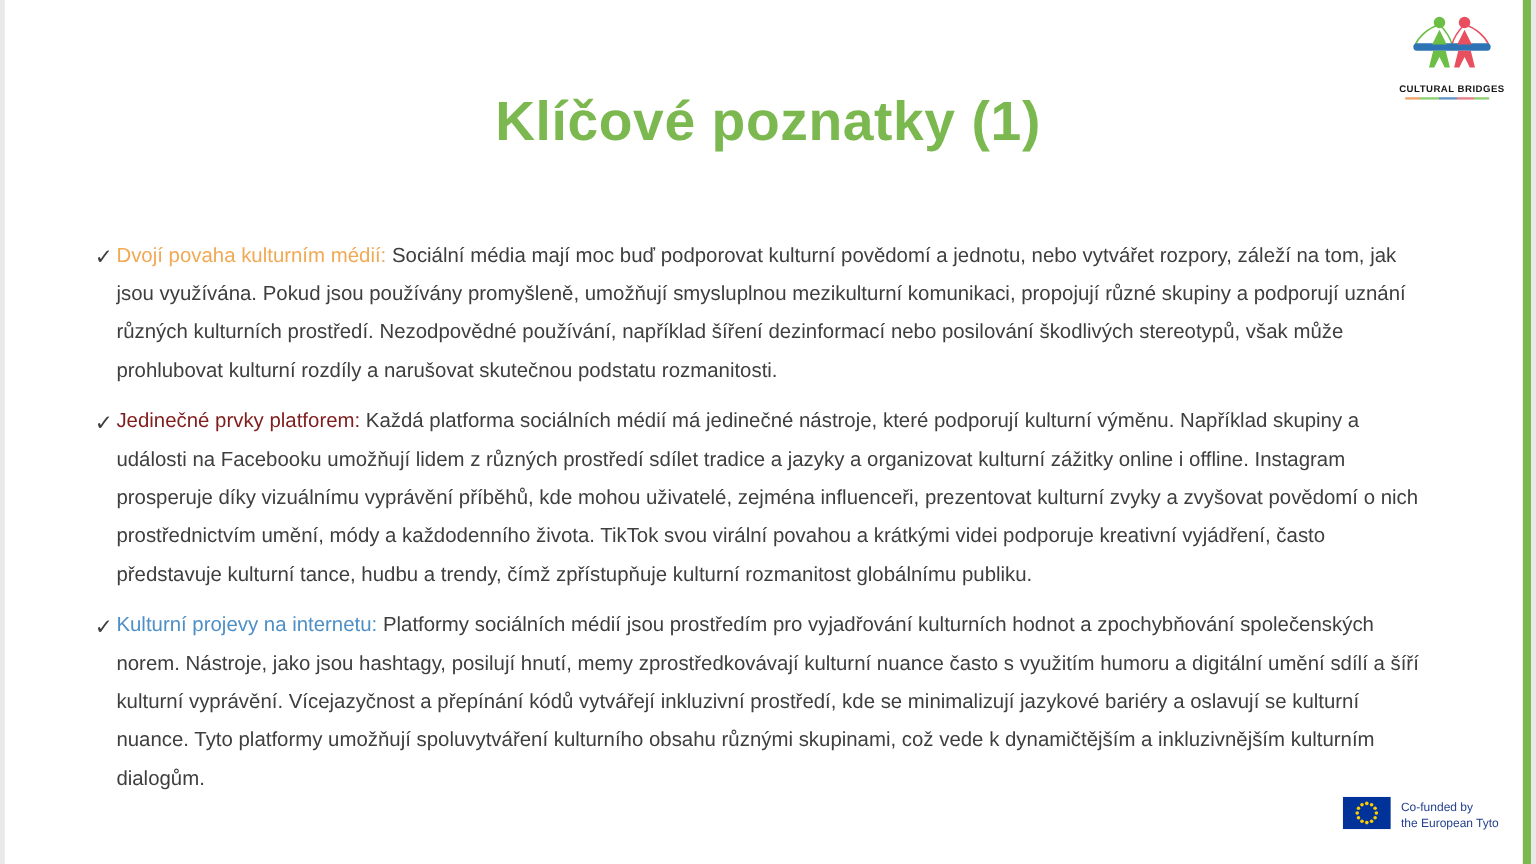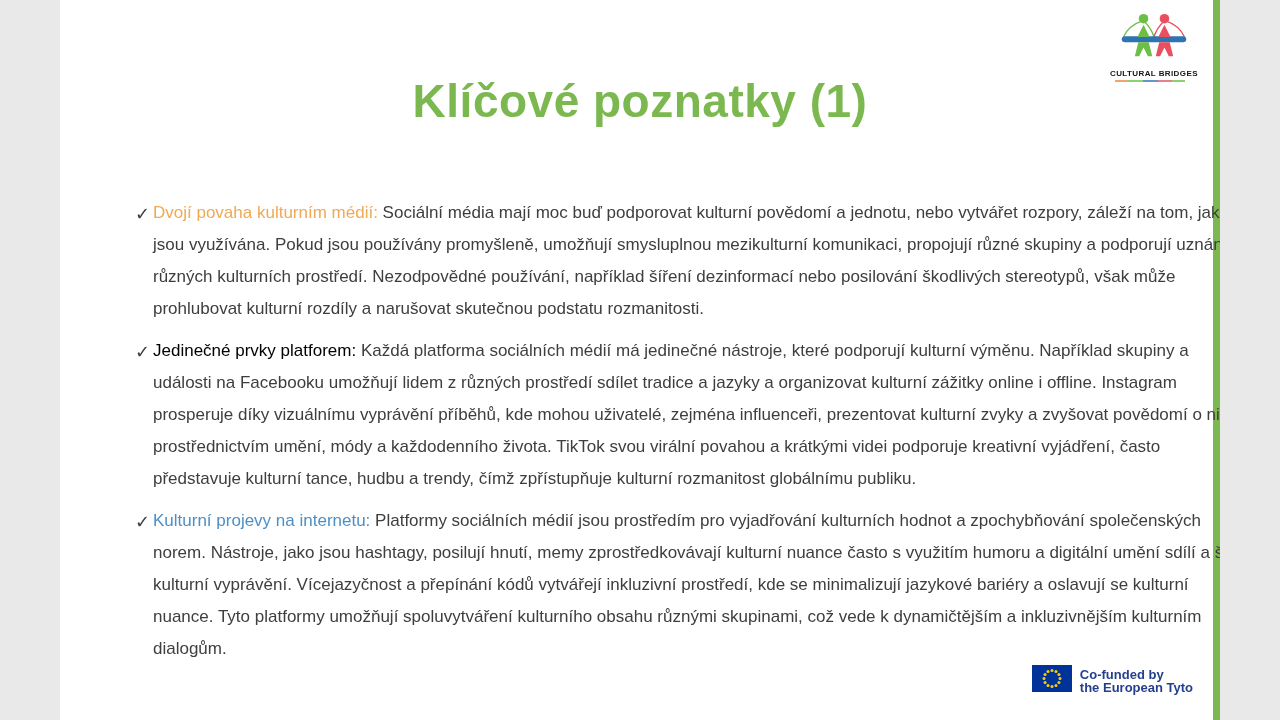--- a/index.html
+++ b/index.html
@@ -1,36 +1,36 @@
 <!DOCTYPE html>
 <html><head>
 <meta charset="utf-8">
 <style>
   html,body{margin:0;padding:0;background:#e9e9e9;}
   .slide{
-    position:relative;width:1160px;height:720px;background:#ffffff;
+    position:relative;width:1272px;height:720px;background:#ffffff;
     font-family:"Liberation Sans",sans-serif;overflow:hidden;margin:0 auto;
   }
   .edge-bar{position:absolute;top:0;right:0;width:7px;height:100%;}
   .title{
     position:absolute;top:74px;left:0;width:100%;text-align:center;
     font-size:46px;font-weight:bold;letter-spacing:.5px;
   }
   .content{position:absolute;left:75px;top:197px;width:1152px;}
   .bullet{
     position:relative;padding-left:18px;margin:0 0 10px 0;
     font-size:17px;line-height:32px;color:#3E3E3E;white-space:pre-line;text-align:left;
   }
   .check{position:absolute;left:0;top:1px;font-size:18px;color:#3E3E3E;}
   .logo{position:absolute;top:10px;right:30px;width:80px;text-align:right;}
   .logo-name{font-size:8px;font-weight:bold;color:#151515;letter-spacing:.4px;white-space:nowrap;margin-top:1px;}
   .logo-tagline{margin:2px auto 0;width:70px;height:2px;opacity:.75;
     background:linear-gradient(90deg,#e8873a 0 18%,#6cbe45 18% 40%,#2e74b5 40% 62%,#e05565 62% 82%,#6cbe45 82% 100%);}
   .eu{position:absolute;right:27px;bottom:24px;display:flex;align-items:center;gap:8px;}
-  .eu-text{font-size:13px;line-height:13px;font-weight:bold;white-space:nowrap;}
+  .eu-text{font-size:10px;line-height:13px;font-weight:normal;white-space:nowrap;}
 </style>
 </head>
 <body>
 
 <div class="slide">
 
   <div class="edge-bar" style="background-color: rgb(124, 184, 80);"></div>
 
   <div class="title" style="color: rgb(124, 184, 80);">Klíčové poznatky (1)</div>
 
@@ -50,21 +50,21 @@
     </svg></span>
     <div class="logo-name">CULTURAL BRIDGES</div>
     <div class="logo-tagline"></div>
   </div>
 
   <div class="content">
     <p class="bullet"><span class="check">✓</span><span style="color: rgb(240, 169, 84);">Dvojí povaha kulturním médií:</span><span> Sociální média mají moc buď podporovat kulturní povědomí a jednotu, nebo vytvářet rozpory, záleží na tom, jak
 jsou využívána. Pokud jsou používány promyšleně, umožňují smysluplnou mezikulturní komunikaci, propojují různé skupiny a podporují uznání
 různých kulturních prostředí. Nezodpovědné používání, například šíření dezinformací nebo posilování škodlivých stereotypů, však může
 prohlubovat kulturní rozdíly a narušovat skutečnou podstatu rozmanitosti.</span></p>
-    <p class="bullet"><span class="check">✓</span><span style="color: #000000;">Jedinečné prvky platforem:</span><span> Každá platforma sociálních médií má jedinečné nástroje, které podporují kulturní výměnu. Například skupiny a
+    <p class="bullet"><span class="check">✓</span><span style="color: #7f1d1d;">Jedinečné prvky platforem:</span><span> Každá platforma sociálních médií má jedinečné nástroje, které podporují kulturní výměnu. Například skupiny a
 události na Facebooku umožňují lidem z různých prostředí sdílet tradice a jazyky a organizovat kulturní zážitky online i offline. Instagram
 prosperuje díky vizuálnímu vyprávění příběhů, kde mohou uživatelé, zejména influenceři, prezentovat kulturní zvyky a zvyšovat povědomí o nich
 prostřednictvím umění, módy a každodenního života. TikTok svou virální povahou a krátkými videi podporuje kreativní vyjádření, často
 představuje kulturní tance, hudbu a trendy, čímž zpřístupňuje kulturní rozmanitost globálnímu publiku.</span></p>
     <p class="bullet"><span class="check">✓</span><span style="color: rgb(78, 143, 198);">Kulturní projevy na internetu:</span><span> Platformy sociálních médií jsou prostředím pro vyjadřování kulturních hodnot a zpochybňování společenských
 norem. Nástroje, jako jsou hashtagy, posilují hnutí, memy zprostředkovávají kulturní nuance často s využitím humoru a digitální umění sdílí a šíří
 kulturní vyprávění. Vícejazyčnost a přepínání kódů vytvářejí inkluzivní prostředí, kde se minimalizují jazykové bariéry a oslavují se kulturní
 nuance. Tyto platformy umožňují spoluvytváření kulturního obsahu různými skupinami, což vede k dynamičtějším a inkluzivnějším kulturním
 dialogům.</span></p>
   </div>

